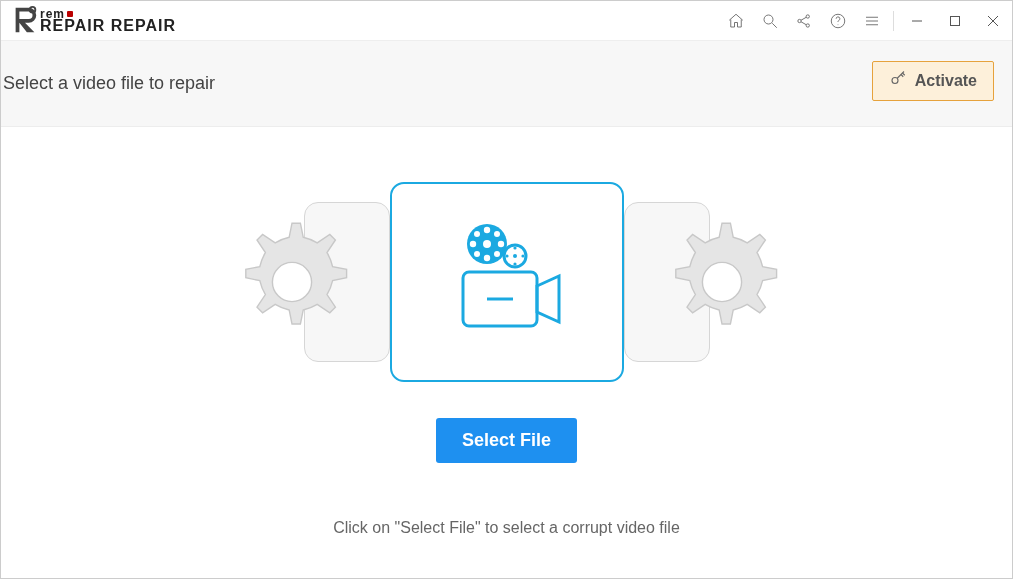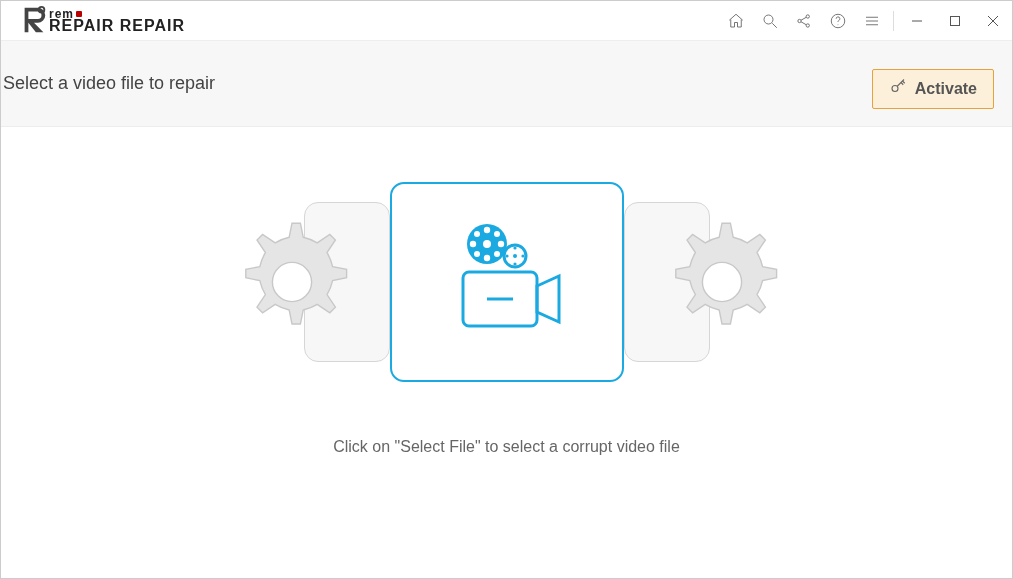--- a/index.html
+++ b/index.html
@@ -1,34 +1,34 @@
 <!DOCTYPE html>
 <html><head>
 <meta charset="utf-8">
 <style>
   * { box-sizing: border-box; margin: 0; padding: 0; font-family: "Segoe UI", Arial, sans-serif; }
   body { width: 1013px; height: 579px; background: #fff; border: 1px solid #ccc; overflow: hidden; }
 
   .titlebar { height: 40px; display: flex; align-items: center; border-bottom: 1px solid #eee; }
-  .logo-wrap { display: flex; align-items: center; padding-left: 18px; gap: 0; }
+  .logo-wrap { display: flex; align-items: center; padding-left: 9px; gap: 0; }
   .logo-text { display: flex; flex-direction: column; line-height: 1; }
   .logo-line1 { font-size: 12px; letter-spacing: 1px; color: #222; font-weight: 600; }
   .logo-red { display: inline-block; width: 6px; height: 6px; background: #b00; margin-left: 2px; vertical-align: middle; border-radius: 1px; }
   .logo-line2 { font-size: 16px; letter-spacing: 1px; color: #222; font-weight: 600; margin-top: -2px; }
   .titlebar-spacer { flex: 1; }
   .titlebar-icons { display: flex; align-items: center; }
   .tb-btn { width: 34px; height: 40px; display: flex; align-items: center; justify-content: center; color: #666; cursor: pointer; }
   .tb-btn svg { width: 18px; height: 18px; stroke: #666; fill: none; stroke-width: 1.2; }
   .tb-sep { width: 1px; height: 20px; background: #ddd; margin: 0 4px; }
   .win-btn { width: 38px; height: 40px; display: flex; align-items: center; justify-content: center; color: #555; cursor: pointer; font-size: 14px; }
   .win-btn svg { width: 12px; height: 12px; stroke: #555; fill: none; stroke-width: 1; }
 
   .subheader { background: #f7f7f7; height: 86px; border-bottom: 1px solid #ededed; display: flex; align-items: center; padding: 0 2px; position: relative; }
   .subheader-title { font-size: 18px; color: #444; font-weight: 400; }
-  .activate-btn { position: absolute; right: 18px; top: 20px; display: flex; align-items: center; gap: 8px; padding: 8px 16px; border: 1px solid #e6a23c; background: #fdf0da; color: #555; font-size: 16px; font-weight: 600; border-radius: 2px; cursor: pointer; margin-top: 8px; }
+  .activate-btn { position: absolute; right: 18px; top: 20px; display: flex; align-items: center; gap: 8px; padding: 8px 16px; border: 1px solid #e6a23c; background: #fdf0da; color: #555; font-size: 16px; font-weight: 600; border-radius: 2px; cursor: pointer; }
   .activate-btn svg { width: 18px; height: 18px; stroke: #666; fill: none; stroke-width: 1.5; }
 
   .main { height: calc(579px - 40px - 86px); position: relative; display: flex; flex-direction: column; align-items: center; }
   .hero { position: relative; margin-top: 55px; width: 420px; height: 200px; display: flex; align-items: center; justify-content: center; }
   .gear { position: absolute; }
   .side-card { width: 86px; height: 160px; background: #f7f7f7; border: 1px solid #d6d6d6; border-radius: 14px; }
   .center-card { width: 234px; height: 200px; background: #fff; border: 2px solid #1ba9e1; border-radius: 14px; display: flex; align-items: center; justify-content: center; z-index: 2; }
   .left-assembly, .right-assembly { position: relative; z-index: 1; }
 
   .select-btn { margin-top: 36px; background: #1e90f0; color: #fff; border: none; border-radius: 3px; font-size: 18px; font-weight: 600; padding: 12px 26px; cursor: pointer; }
@@ -167,15 +167,16 @@
       <div class="side-card"></div>
       <svg class="gear" width="140" height="140" viewBox="0 0 100 100" style="right:-82px; top:50%; transform:translateY(-50%);">
         <g fill="#e5e5e5" stroke="#c8c8c8" stroke-width="1">
           <path d="M50 8 l6 0 l2 10 a34 34 0 0 1 10 4 l9 -6 l4 4 l-6 9 a34 34 0 0 1 4 10 l10 2 l0 6 l-10 2 a34 34 0 0 1 -4 10 l6 9 l-4 4 l-9 -6 a34 34 0 0 1 -10 4 l-2 10 l-6 0 l-2 -10 a34 34 0 0 1 -10 -4 l-9 6 l-4 -4 l6 -9 a34 34 0 0 1 -4 -10 l-10 -2 l0 -6 l10 -2 a34 34 0 0 1 4 -10 l-6 -9 l4 -4 l9 6 a34 34 0 0 1 10 -4 z"></path>
           <circle cx="50" cy="50" r="14" fill="#fff"></circle>
         </g>
       </svg>
     </div>
   </div>
 
+  <button class="select-btn">Select File</button>
 
   <div class="hint">Click on "Select File" to select a corrupt video file</div>
 </div>
 
 </body></html>

